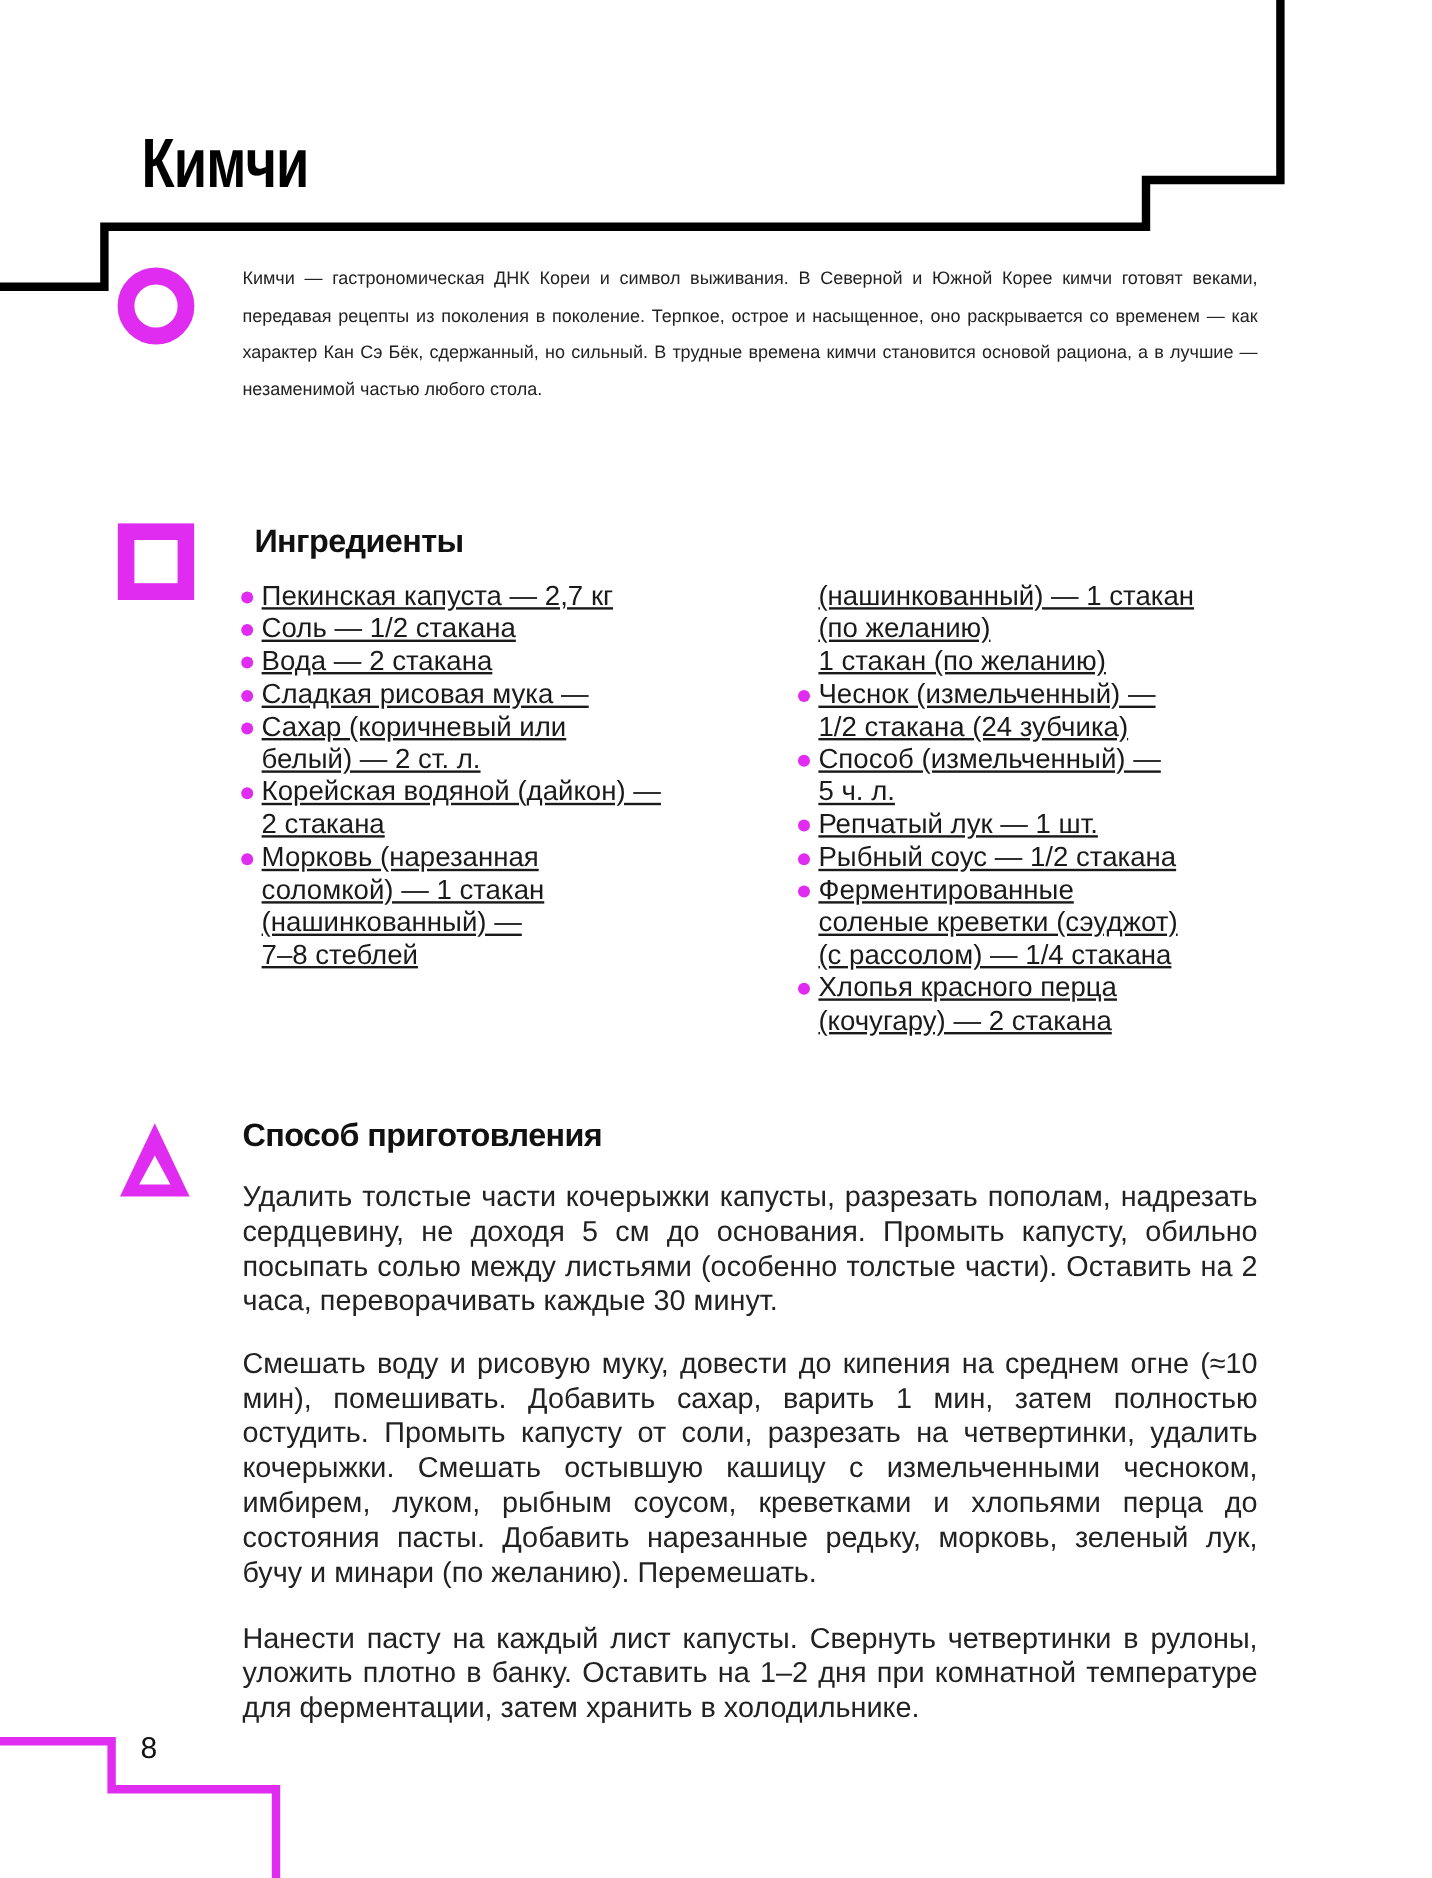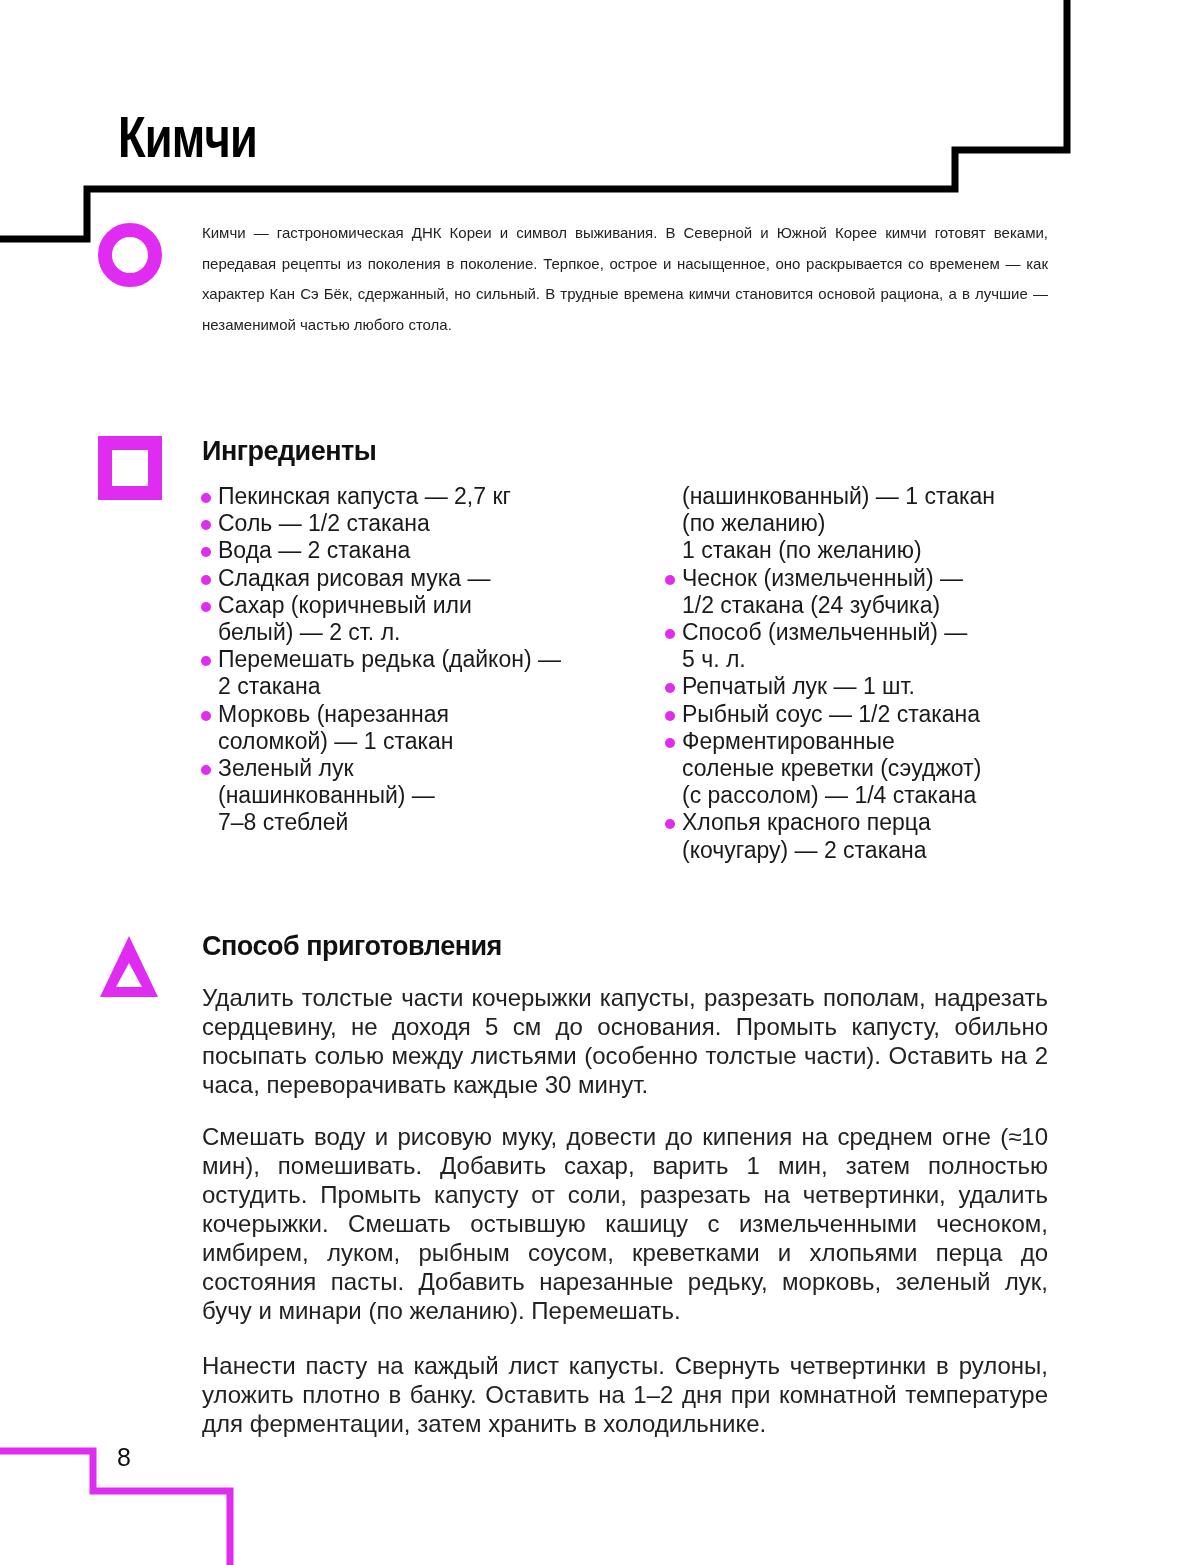--- a/index.html
+++ b/index.html
@@ -68,20 +68,21 @@
       padding: 0;
       list-style: none;
       font-family: "Liberation Sans", sans-serif;
       font-size: 23px;
       line-height: 27.2px;
       color: #1a1a1a;
     }
     .ingredients-col li {
       position: relative;
       padding-left: 18px;
+      text-decoration: underline;
     }
     .ingredients-col li.bullet::before {
       content: "";
       position: absolute;
       left: 1px;
       top: 10px;
       width: 10px;
       height: 10px;
       border-radius: 50%;
       background: var(--accent, #e02cf0);
@@ -118,34 +119,33 @@
 <h1 class="page-title">Кимчи</h1>
 
 <svg class="shape-icon" style="left:97px; top:222px;" width="66" height="66" viewBox="0 0 66 66">
   <circle cx="33" cy="33" r="25" fill="none" stroke="#e02cf0" stroke-width="14"></circle>
 </svg>
 <p class="intro">Кимчи — гастрономическая ДНК Кореи и символ выживания. В Северной и Южной Корее кимчи готовят веками, передавая рецепты из поколения в поколение. Терпкое, острое и насыщенное, оно раскрывается со временем — как характер Кан Сэ Бёк, сдержанный, но сильный. В трудные времена кимчи становится основой рациона, а в лучшие — незаменимой частью любого стола.</p>
 
 <svg class="shape-icon" style="left:98px; top:436px;" width="64" height="64" viewBox="0 0 64 64">
   <rect x="7" y="7" width="50" height="50" fill="none" stroke="#e02cf0" stroke-width="14"></rect>
 </svg>
-<h2 class="section-heading" style="left:202px; top:438px;">Ингредиенты</h2>
+<h2 class="section-heading" style="left:212px; top:438px;">Ингредиенты</h2>
 
 <ul class="ingredients-col" style="left:200px; top:483px; width:440px;">
   <li class="bullet"><span>Пекинская капуста — 2,7 кг</span></li>
   <li class="bullet"><span>Соль — 1/2 стакана</span></li>
   <li class="bullet"><span>Вода — 2 стакана</span></li>
   <li class="bullet"><span>Сладкая рисовая мука —</span></li>
   <li class="bullet"><span>Сахар (коричневый или</span></li>
   <li><span>белый) — 2 ст. л.</span></li>
-  <li class="bullet"><span>Перемешать редька (дайкон) —</span></li>
+  <li class="bullet"><span>Корейская водяной (дайкон) —</span></li>
   <li><span>2 стакана</span></li>
   <li class="bullet"><span>Морковь (нарезанная</span></li>
   <li><span>соломкой) — 1 стакан</span></li>
-  <li class="bullet"><span>Зеленый лук</span></li>
   <li><span>(нашинкованный) —</span></li>
   <li><span>7–8 стеблей</span></li>
 </ul>
 
 <ul class="ingredients-col" style="left:664px; top:483px; width:400px;">
   <li><span>(нашинкованный) — 1 стакан</span></li>
   <li><span>(по желанию)</span></li>
   <li><span>1 стакан (по желанию)</span></li>
   <li class="bullet"><span>Чеснок (измельченный) —</span></li>
   <li><span>1/2 стакана (24 зубчика)</span></li>

